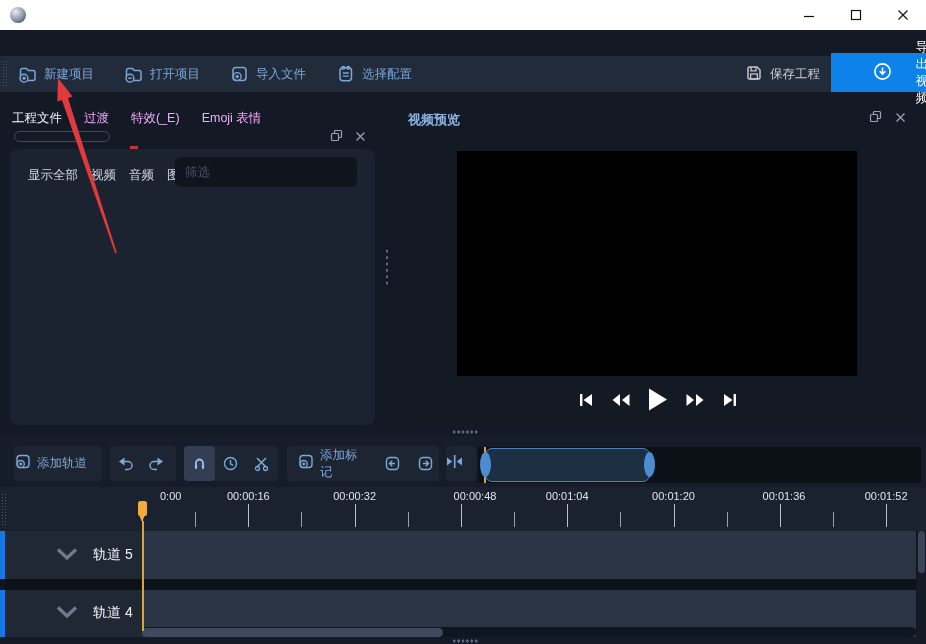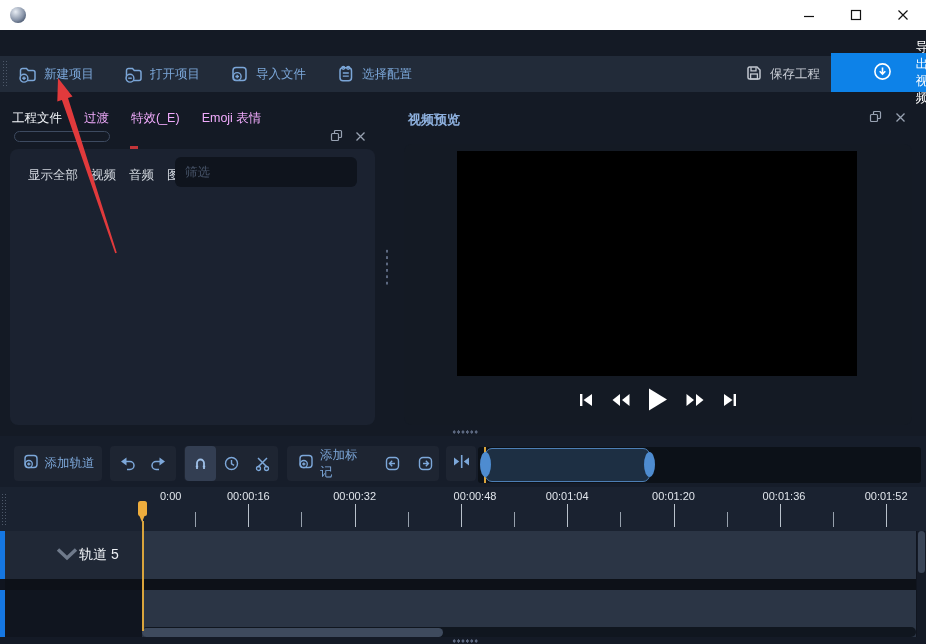--- a/index.html
+++ b/index.html
@@ -56,21 +56,21 @@
 
   
   .preview-title{left:408px;top:111px;font-size:13px;color:#8fb2e0;font-weight:bold;}
   .preview-inner{left:404px;top:144px;width:508px;height:281px;background:#141a24;border-radius:8px;}
   .video-canvas{position:absolute;left:53px;top:7px;width:400px;height:225px;background:#000000;}
   .controls{position:absolute;left:0;top:244px;width:100%;display:flex;align-items:center;justify-content:center;gap:17px;}
   .pb-btn{display:flex;align-items:center;justify-content:center;}
 
   
   .tl-strip{left:0;top:436px;width:926px;height:51px;background:#161d2a;}
-  .tl-btn{background:#1e2532;border-radius:4px;display:flex;align-items:center;justify-content:center;gap:6px;height:35px;top:446px;}
+  .tl-btn{background:#1e2532;border-radius:4px;display:flex;align-items:center;gap:6px;height:35px;top:446px;}
   .tl-label{color:#7da8da;font-size:12.5px;}
   .seg{display:flex;align-items:center;justify-content:center;width:31px;height:35px;}
   .seg.active{background:#333e52;border-radius:4px;}
   .zoom-slider{left:478px;top:447px;width:443px;height:36px;background:#0c1118;border-radius:3px;}
   .slider-playline{position:absolute;left:6px;top:0;width:2px;height:36px;background:#d9a43c;}
   .zoom-sel{position:absolute;left:7px;top:1px;width:165px;height:34px;background:rgba(77,125,180,0.28);
     border:1px solid #4d7fb5;border-radius:7px;}
   .zoom-handle{position:absolute;width:11px;height:25px;background:#4e8cd0;border-radius:50%;top:5px;}
 
   
@@ -85,21 +85,21 @@
   .playhead-marker:after{content:"";position:absolute;left:1px;top:14px;border-left:3.5px solid transparent;
     border-right:3.5px solid transparent;border-top:7px solid #eead3d;}
   .playhead-line{left:142px;top:521px;width:2px;height:110px;background:#d9a43c;z-index:5;}
 
   
   .tracks-bg{left:0;top:531px;width:926px;height:113px;background:#10151f;}
   .track-stripe{left:0;width:5px;background:#1577e2;}
   .track-header{left:5px;width:137px;background:#202836;}
   .track-content{left:142px;width:774px;background:#2b3545;}
   .track-divider{left:5px;top:579px;width:911px;height:11px;background:#0d1118;}
-  .track-label{position:absolute;left:50px;font-size:14px;color:#eef1f5;display:flex;align-items:center;}
+  .track-label{position:absolute;left:50px;font-size:14px;color:#eef1f5;display:flex;align-items:center;gap:14px;}
   .chev{display:block;}
   .hscroll-track{left:142px;top:627px;width:774px;height:10px;background:#10161f;border-radius:5px;}
   .hscroll-thumb{position:absolute;left:0;top:0.5px;width:301px;height:9px;background:#3e4a5d;border-radius:4.5px;}
   .bottom-strip{left:0;top:637px;width:926px;height:7px;background:#141a26;}
   .vscroll-track{left:917px;top:531px;width:9px;height:113px;background:#141a26;}
   .vscroll-thumb{position:absolute;left:1px;top:0;width:7px;height:42px;background:#3a4557;border-radius:3.5px;}
 
   .annotation{left:0;top:0;width:926px;height:644px;pointer-events:none;z-index:50;}
 </style>
 </head>
@@ -386,20 +386,28 @@
     <div class="track-label" style="top:15px;">
       <span class="chev"><svg width="24" height="14" viewBox="0 0 24 14">
         <polyline points="3,2.5 12,11 21,2.5" fill="none" stroke="#6f7a8b" stroke-width="3.4"></polyline>
           </svg></span>
       <span>轨道 5</span>
     </div>
   </div>
   <div class="abs track-content" style="top:531px;height:48px;"></div>
   <div class="abs track-divider"></div>
   <div class="abs track-stripe" style="top:590px;height:47px;"></div>
+  <div class="abs track-header" style="top:590px;height:47px;">
+    <div class="track-label" style="top:14px;">
+      <span class="chev"><svg width="24" height="14" viewBox="0 0 24 14">
+        <polyline points="3,2.5 12,11 21,2.5" fill="none" stroke="#6f7a8b" stroke-width="3.4"></polyline>
+          </svg></span>
+      <span>轨道 4</span>
+    </div>
+  </div>
   <div class="abs track-content" style="top:590px;height:47px;"></div>
 
   <div class="abs hscroll-track">
     <div class="hscroll-thumb"></div>
   </div>
   <div class="abs bottom-strip"></div>
   <div class="abs split-dots-h2"></div>
   <div class="abs vscroll-track">
     <div class="vscroll-thumb"></div>
   </div>

